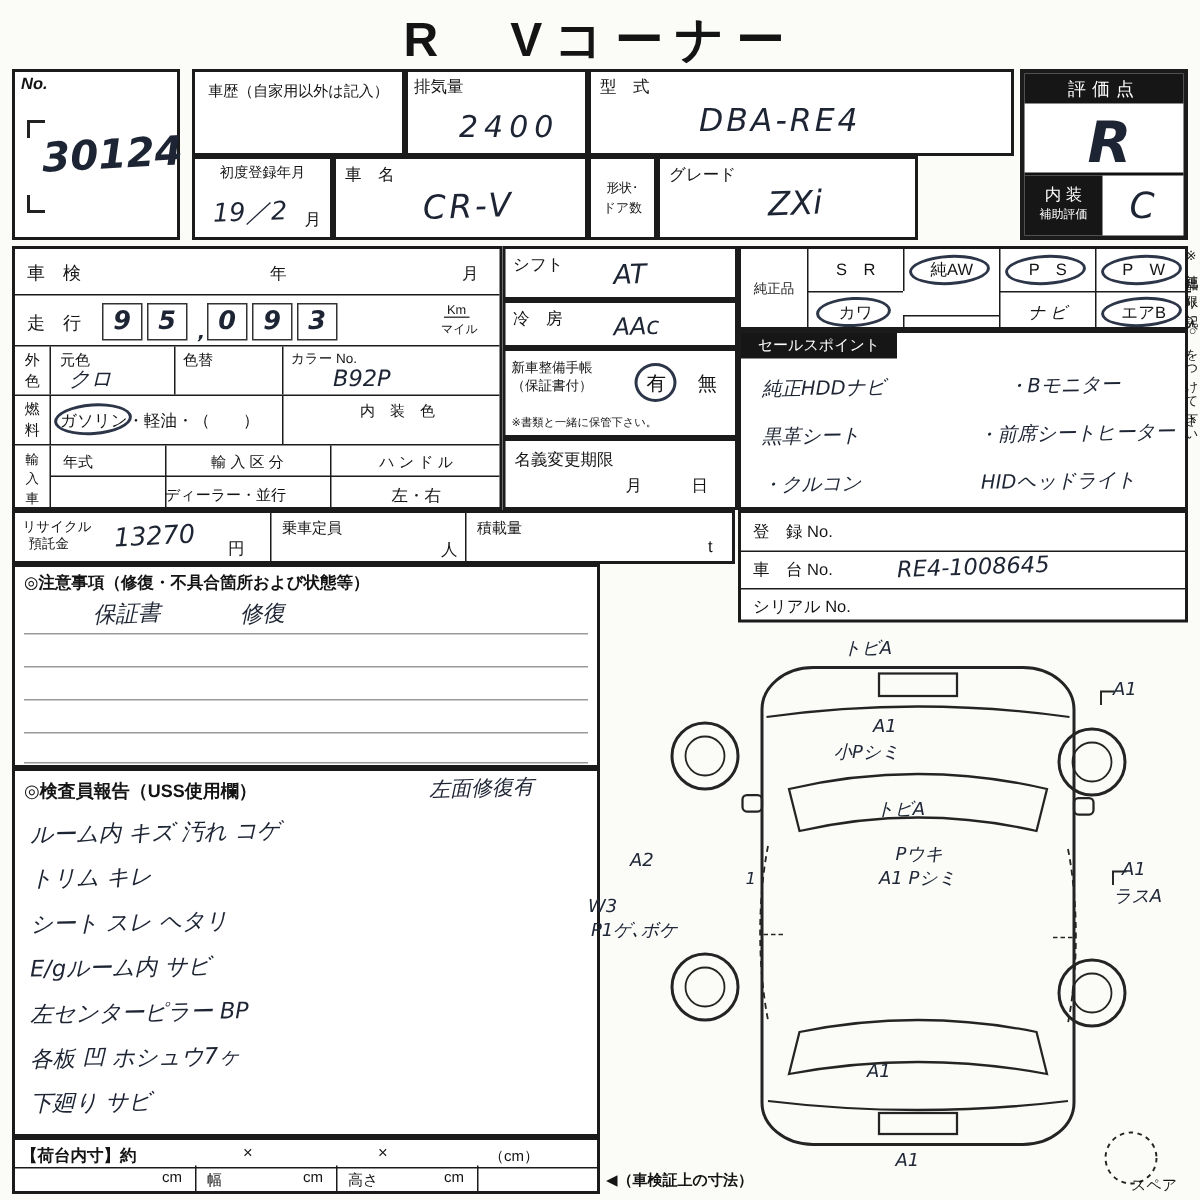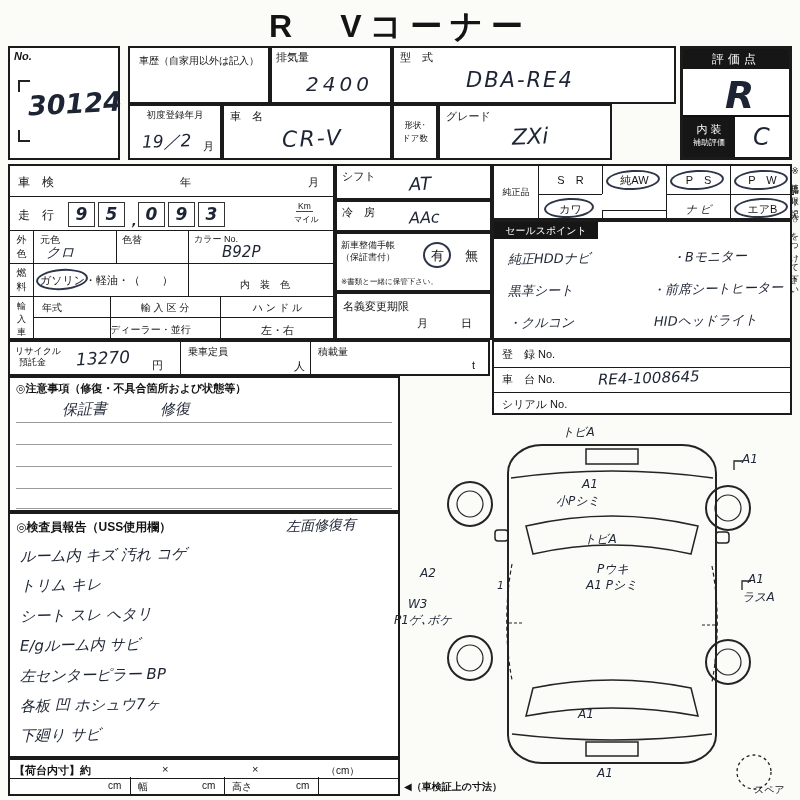--- a/index.html
+++ b/index.html
@@ -120,21 +120,21 @@
     </div>
 
     <div class="abs bt" style="left:0;top:97px;right:0;height:33px;">
       <div class="abs" style="left:0;top:0;bottom:0;width:24px;border-right:1px solid #1b1b1b;text-align:center;">
         <div style="font-size:10px;margin-top:2px;">燃</div>
         <div style="font-size:10px;">料</div>
       </div>
       <span class="abs" style="left:30px;top:9px;font-size:11px;">ガソリン・軽油・（　　）</span>
       <span class="circle" style="left:26px;top:5px;width:52px;height:21px;transform:rotate(-4deg);"></span>
       <span class="vline" style="left:178px;"></span>
-      <span class="abs" style="left:184px;top:14px;width:142px;text-align:center;font-size:10px;">内　装　色</span>
+      <span class="abs" style="left:184px;top:3px;width:142px;text-align:center;font-size:10px;">内　装　色</span>
     </div>
 
     <div class="abs bt" style="left:0;top:130px;right:0;height:44px;">
       <div class="abs" style="left:0;top:0;bottom:0;width:24px;border-right:1px solid #1b1b1b;text-align:center;">
         <div style="font-size:9px;margin-top:3px;">輸</div>
         <div style="font-size:9px;">入</div>
         <div style="font-size:9px;">車</div>
       </div>
       <span class="abs" style="left:32px;top:4px;font-size:10px;">年式</span>
       <span class="vline" style="left:100px;"></span>
@@ -292,21 +292,21 @@
 
   <span class="dlab" style="left:562px;top:424px;">トビA</span>
   <span class="dlab" style="left:742px;top:452px;">A1</span>
   <span class="dlab" style="left:582px;top:477px;">A1</span>
   <span class="dlab" style="left:556px;top:493px;">小Pシミ</span>
   <span class="dlab" style="left:584px;top:531px;">トビA</span>
   <span class="dlab" style="left:420px;top:566px;">A2</span>
   <span class="dlab" style="left:497px;top:579px;font-size:11px;">1</span>
   <span class="dlab" style="left:597px;top:561px;">Pウキ</span>
   <span class="dlab" style="left:586px;top:577px;">A1 Pシミ</span>
-  <span class="dlab" style="left:408px;top:597px;">W3</span>
+  <span class="dlab" style="left:392px;top:597px;">W3</span>
   <span class="dlab" style="left:394px;top:612px;">P1ゲ､ボケ</span>
   <span class="dlab" style="left:748px;top:572px;">A1</span>
   <span class="dlab" style="left:742px;top:589px;">ラスA</span>
   <span class="dlab" style="left:578px;top:707px;">A1</span>
   <span class="dlab" style="left:597px;top:766px;">A1</span>
   <span class="abs" style="left:754px;top:783px;font-size:10px;">スペア</span>
 
   <div class="abs" style="left:789px;top:166px;height:280px;writing-mode:vertical-rl;font-size:8.5px;letter-spacing:1px;">※純正品に限り記入に○をつけて下さい</div>
 
 </div>

